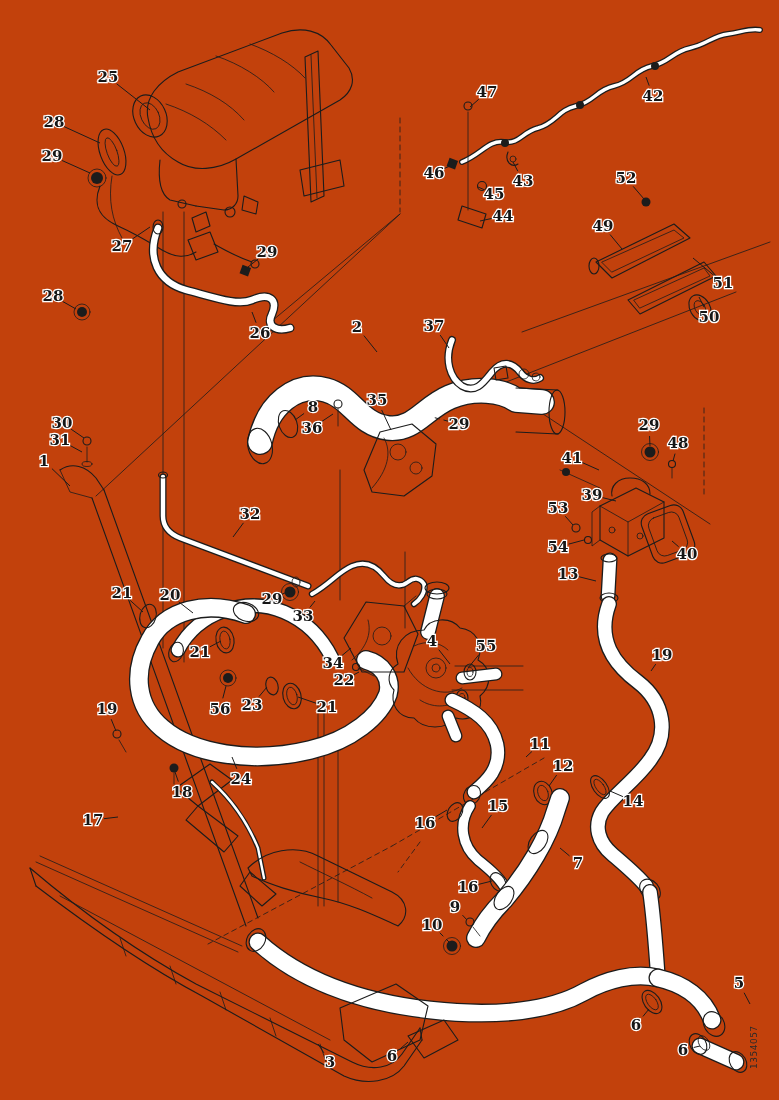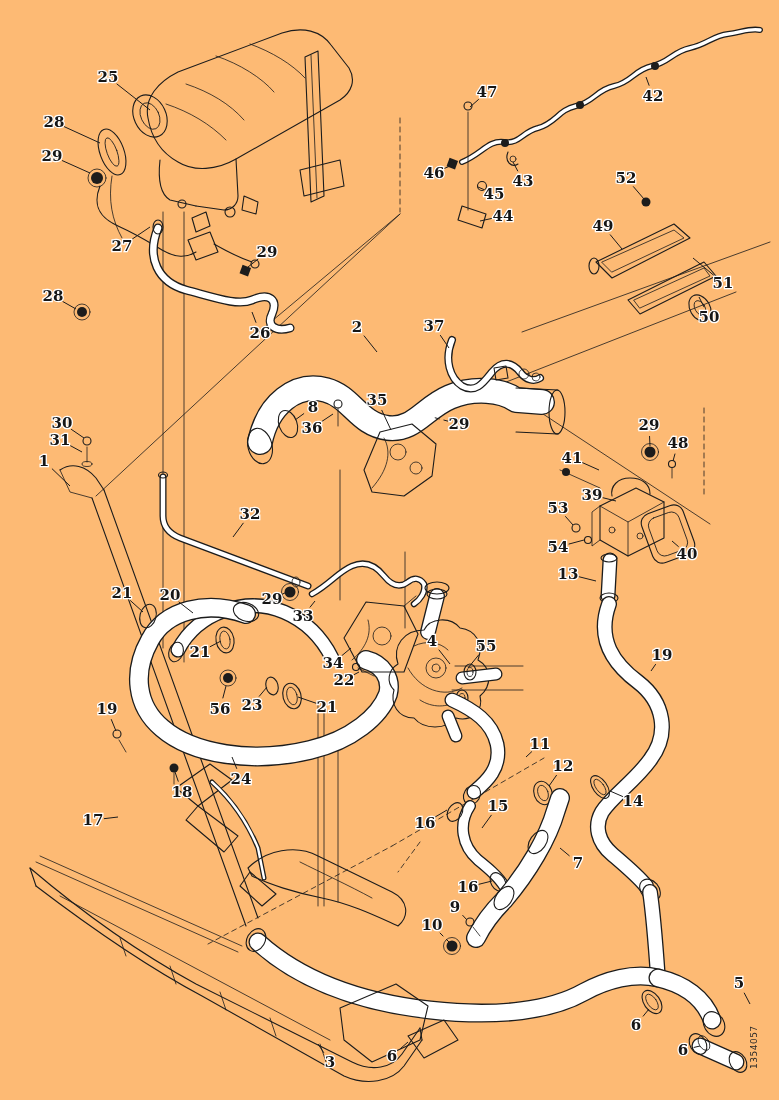--- a/index.html
+++ b/index.html
@@ -1,16 +1,16 @@
 <!DOCTYPE html>
 <html><head>
 <meta charset="utf-8">
 <style>
   html,body{margin:0;padding:0;background:#ffffff;}
-  .stage{position:relative;width:779px;height:1100px;background:#fdba74;overflow:hidden;
+  .stage{position:relative;width:779px;height:1100px;background:#c2410c;overflow:hidden;
          font-family:"DejaVu Serif",serif;}
   svg{display:block;}
   .ln{fill:none;stroke:#1c1c1c;stroke-width:1.1;stroke-linecap:round;stroke-linejoin:round;}
   .thin{stroke-width:0.8;}
   .dashln{stroke-dasharray:5 4;}
   .blob{fill:#1c1c1c;stroke:none;}
   .tube{fill:none;stroke:#1c1c1c;stroke-linecap:round;stroke-linejoin:round;}
   .tube-in{fill:none;stroke-linecap:round;stroke-linejoin:round;}
   .callout{font-family:"DejaVu Serif",serif;font-size:15px;font-weight:bold;fill:#161616;
            paint-order:stroke;stroke:#ffffff;stroke-width:2.5px;}

